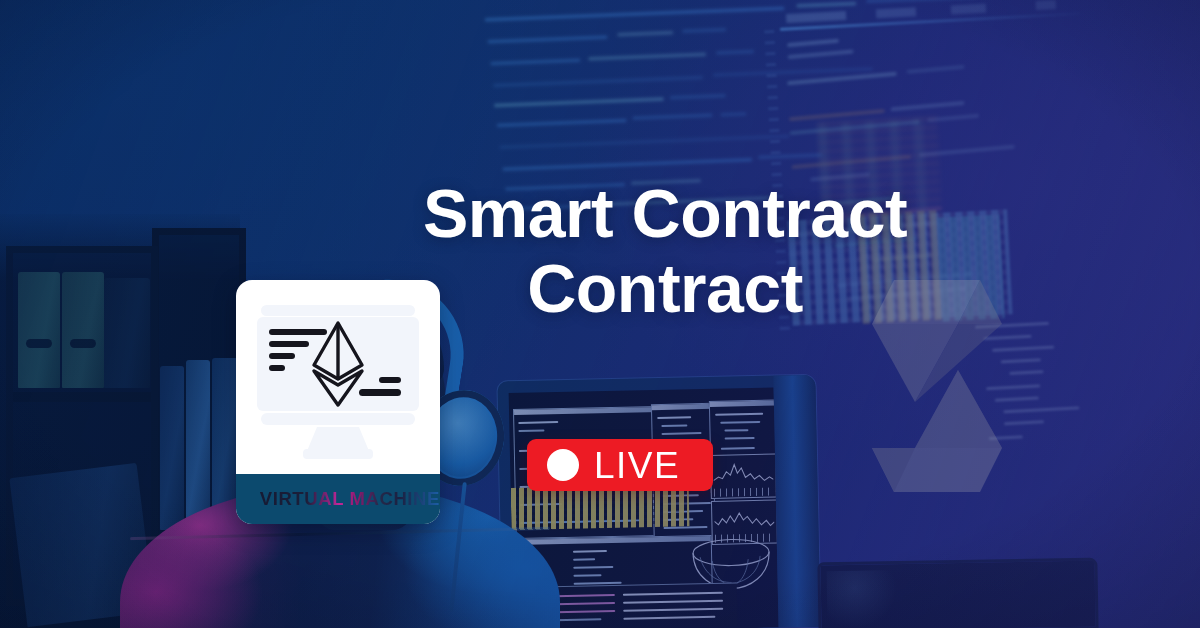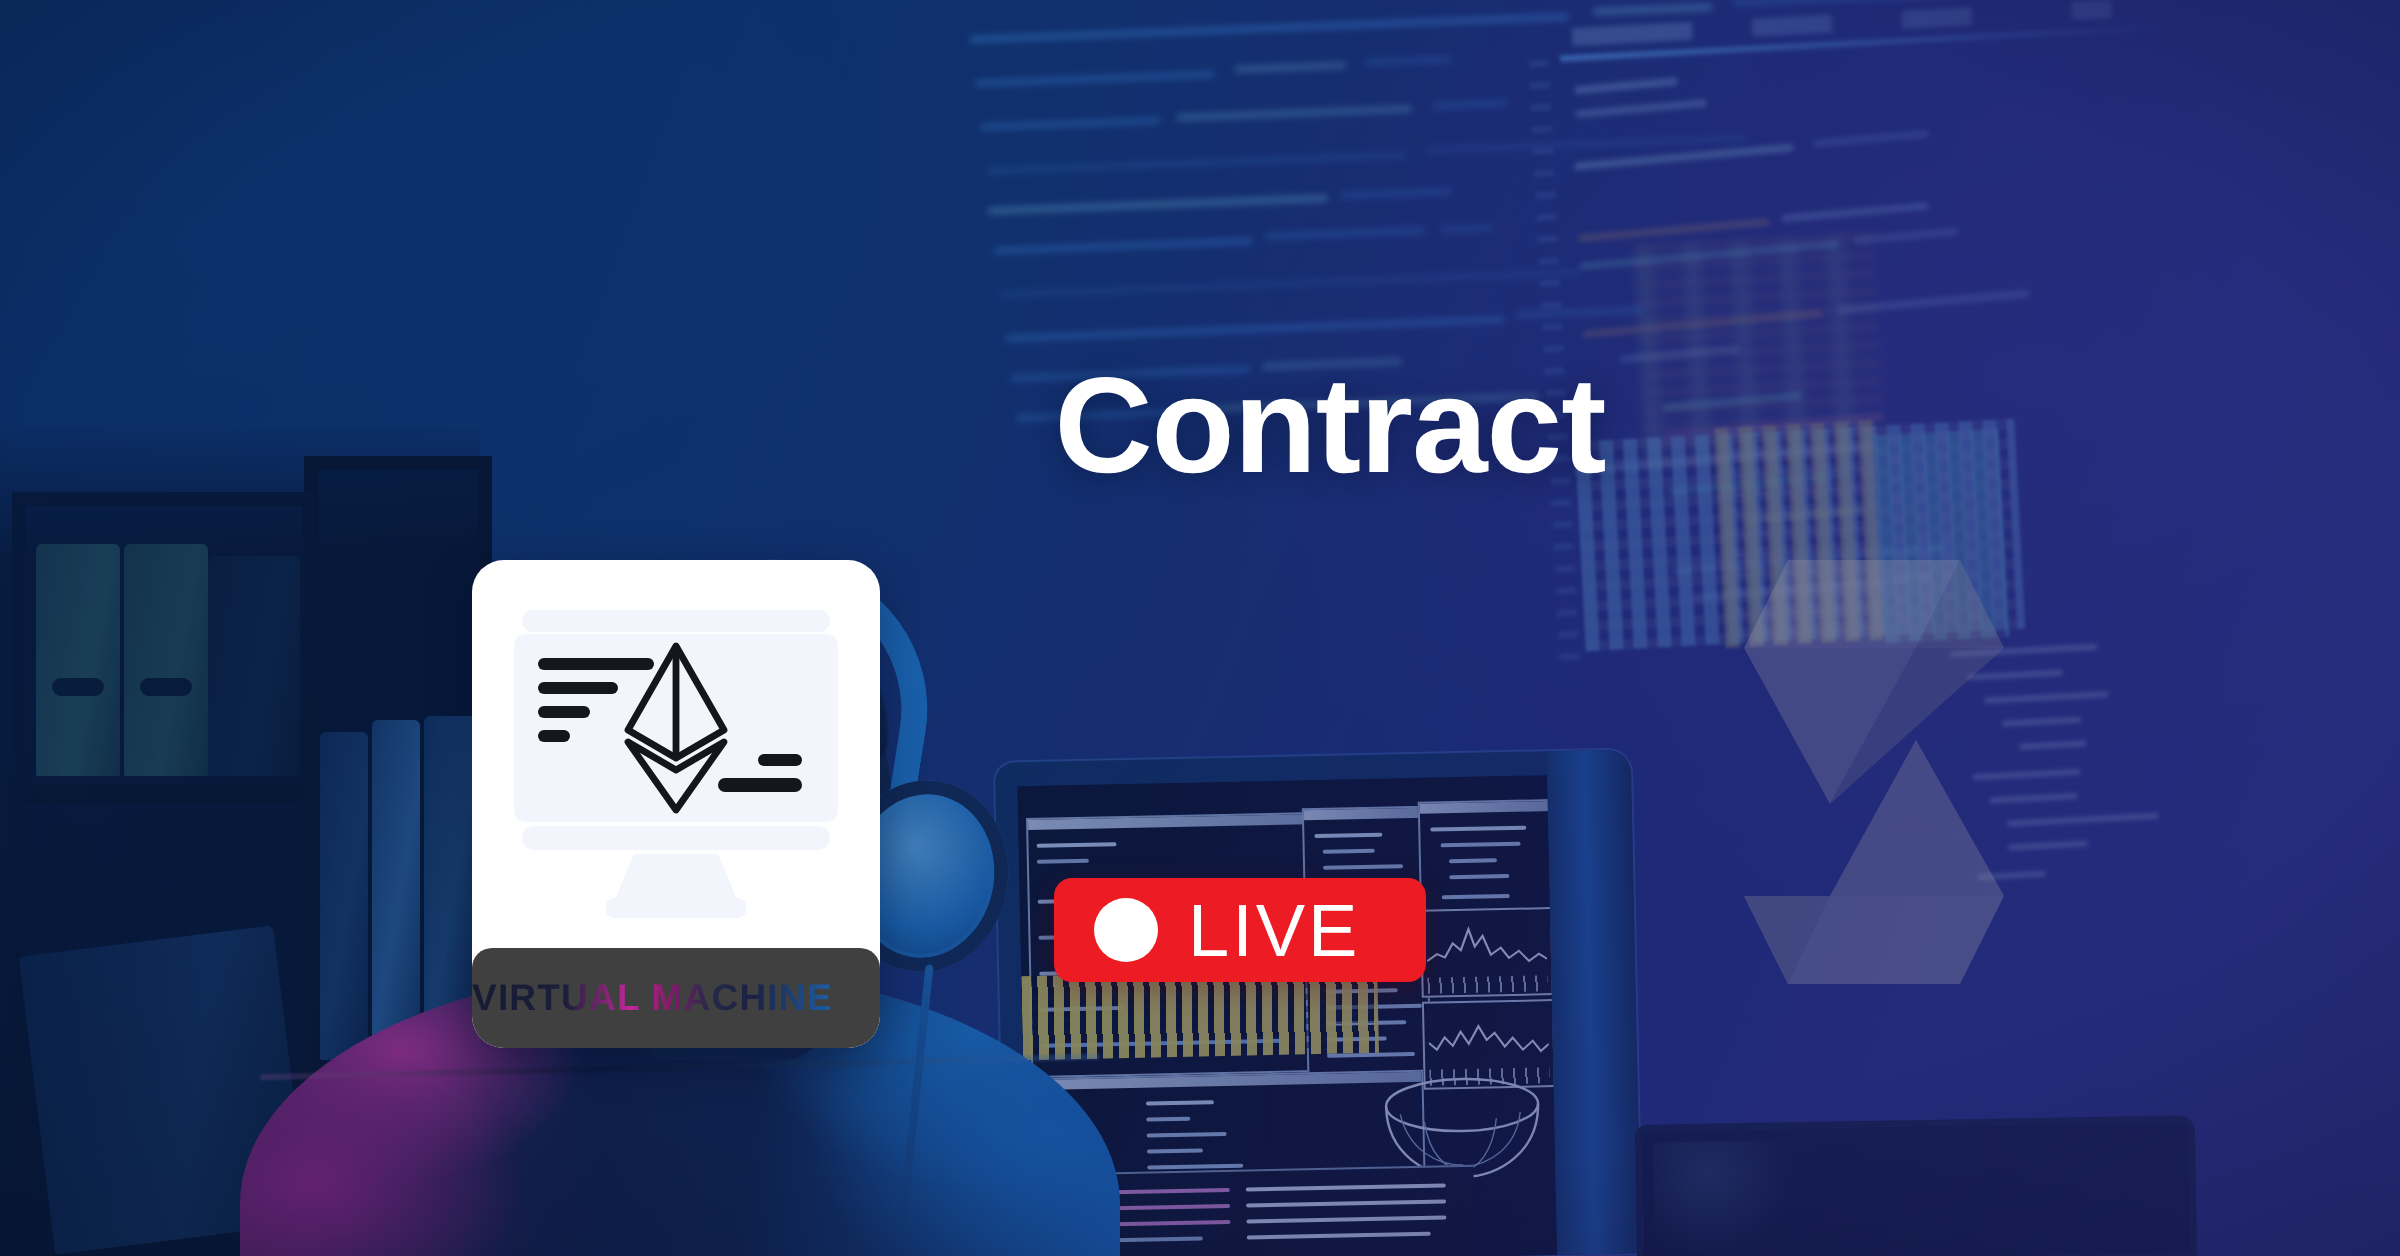--- a/index.html
+++ b/index.html
@@ -327,22 +327,22 @@
     position: relative;
     width: 194px; height: 190px;
     background: rgba(10,16,34,.0);
     overflow: hidden;
     border-radius: 11px 11px 0 0;
   }
   .vm-mon { position: absolute; left: 14px; top: 18px; width: 166px; height: 158px; }
   .vm-mon svg { width: 100%; height: 100%; display: block; }
   .vm-label {
     position: absolute; left: 0; right: 0; bottom: 0; height: 50px;
-    background: #404040;
-    display: flex; align-items: center; justify-content: flex-start; border-radius: 10px;
+    background: #0c4a6e;
+    display: flex; align-items: center; justify-content: flex-end;
   }
   .vm-label .t {
     font-size: 18.5px; font-weight: 700; letter-spacing: .6px;
     background: linear-gradient(90deg,
       #161a33 0%, #1b1f3a 26%, #c2279a 44%, #8d1a6e 54%, #25294a 66%,
       #1b2142 78%, #1c5fa8 100%);
     -webkit-background-clip: text; background-clip: text;
     -webkit-text-fill-color: transparent; color: transparent;
     white-space: nowrap;
   }
@@ -579,20 +579,21 @@
       <polygon points="106,56 150,56 63,134" fill="#73738a" opacity="0.80"></polygon>
 
       <polygon points="106,102 150,180 63,180" fill="#8c8c9e" opacity="0.92"></polygon>
       <polygon points="20,180 106,180 150,180 128,224 42,224" fill="#9a9aaa" opacity="0.92"></polygon>
       <polygon points="20,180 63,180 42,224" fill="#7f7f92" opacity="0.92"></polygon>
       <polygon points="63,180 106,102 150,180" fill="#8a8a9c" opacity="0.55"></polygon>
     </svg>
   </div>
 
   <div class="headline">
+    <span class="l1">Smart Contract</span>
     <span class="l2">Contract</span>
   </div>
 
   <div class="vm-card">
     <div class="vm-window">
       <div class="vm-mon">
         <svg viewBox="0 0 166 158" preserveAspectRatio="xMidYMid meet">
 
           <rect x="6" y="2" width="154" height="11" rx="5.5" fill="#f2f5fb"></rect>
 

